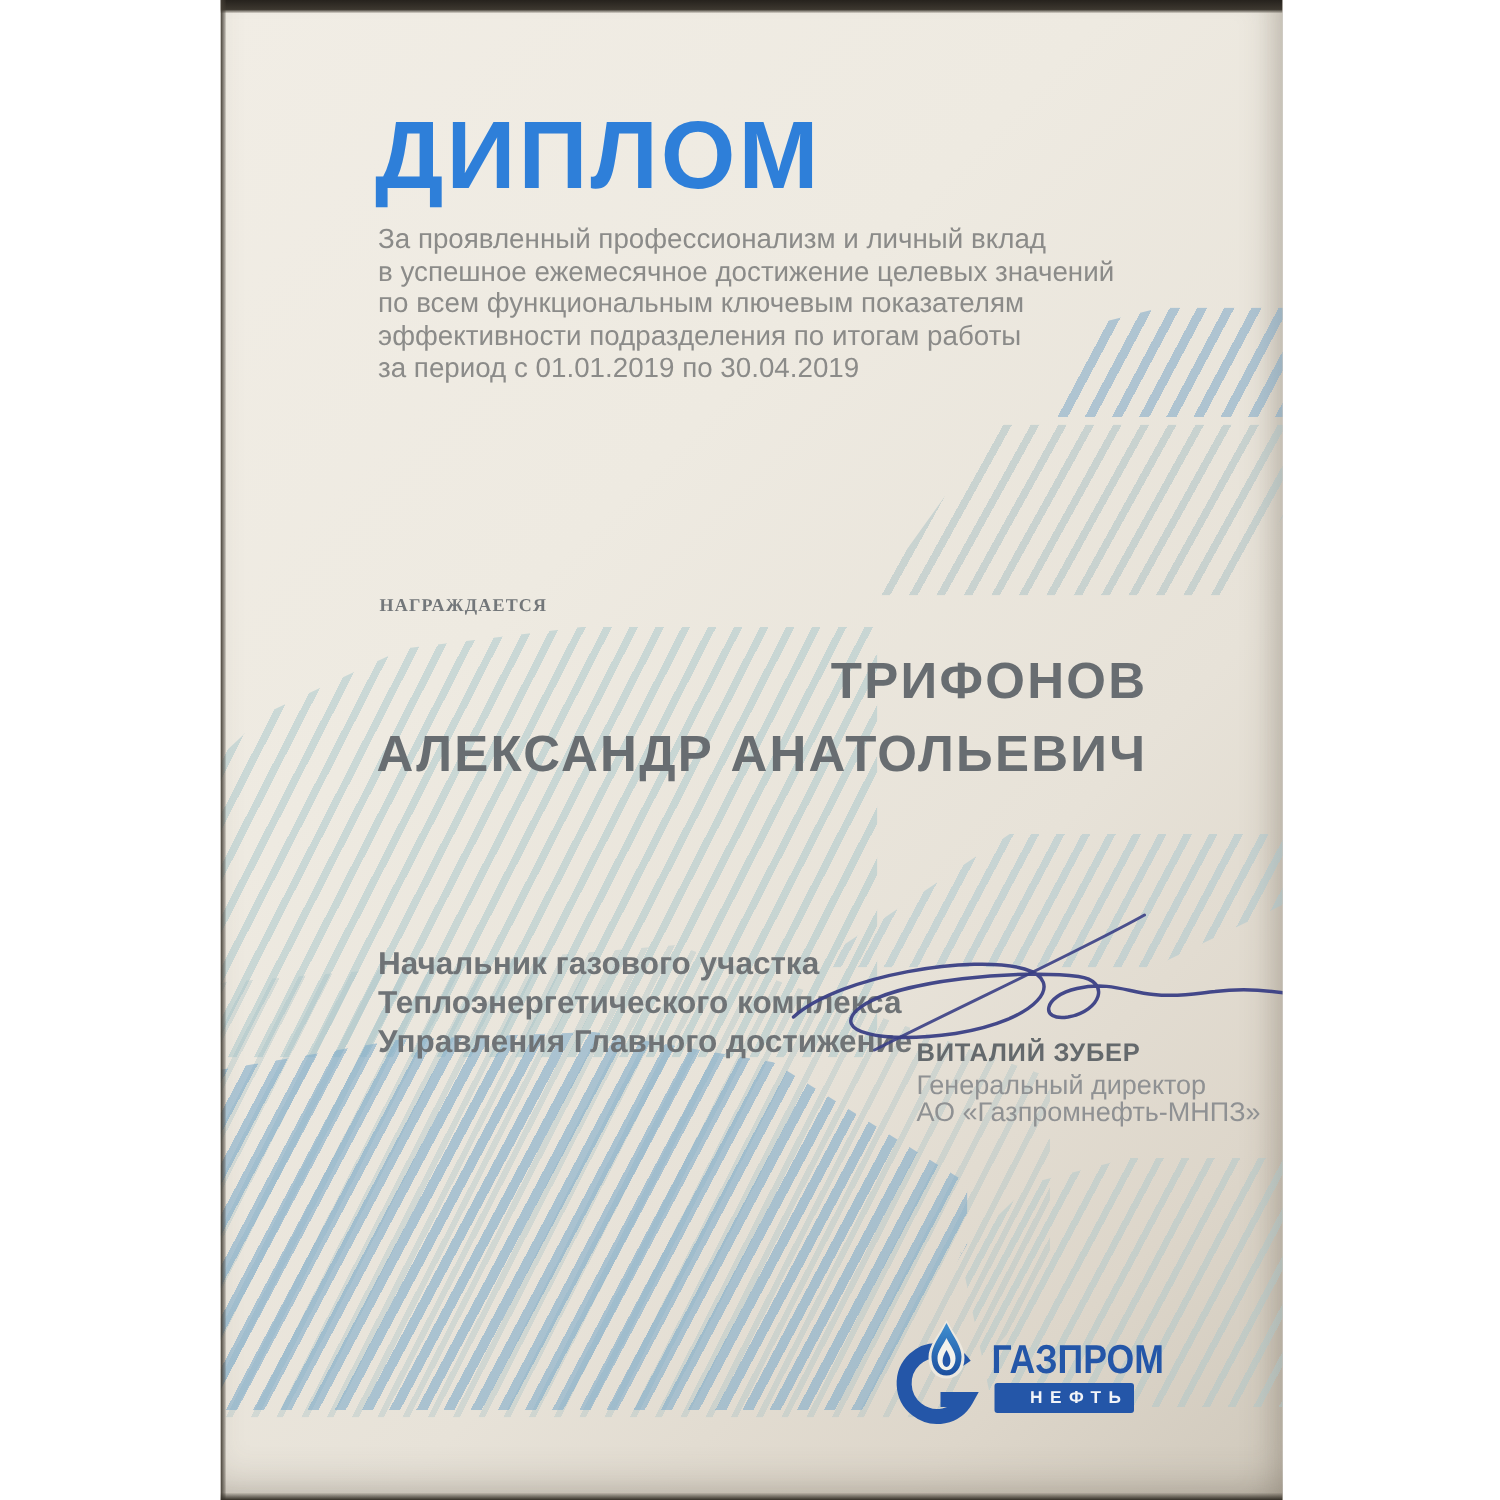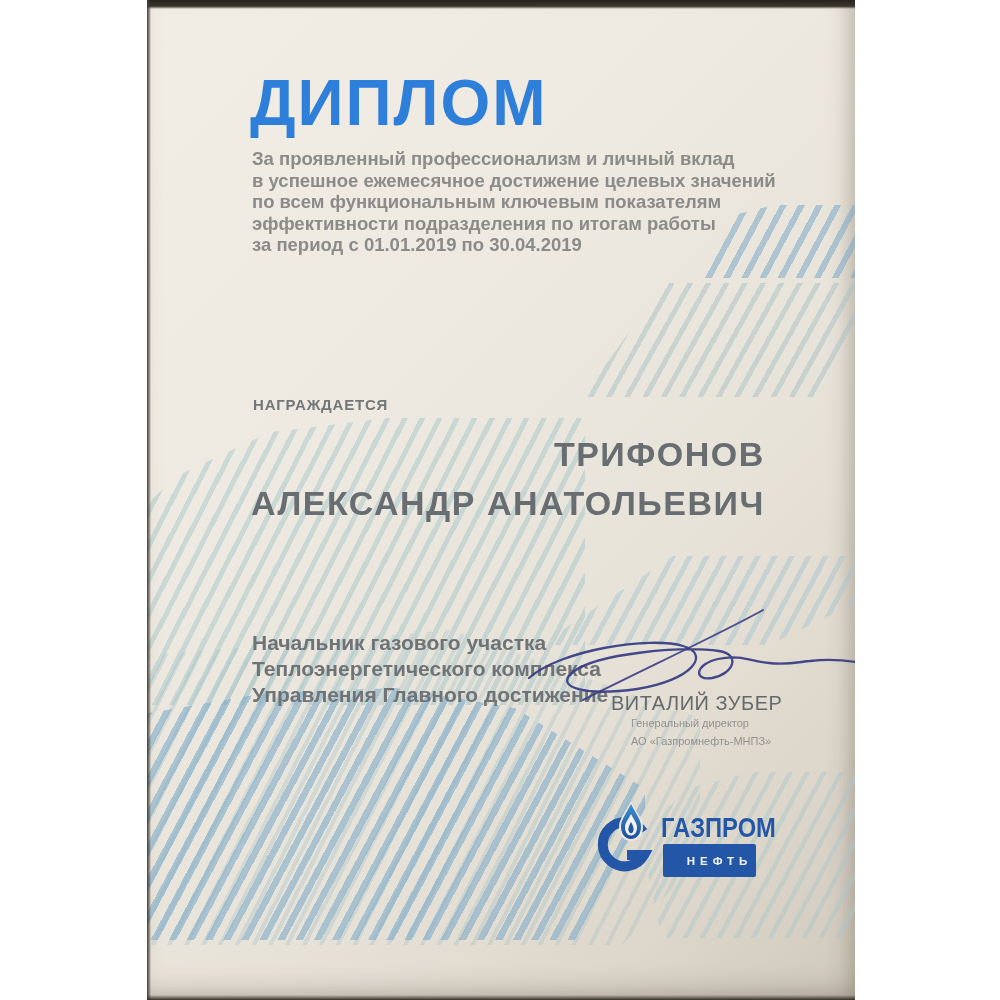--- a/index.html
+++ b/index.html
@@ -43,44 +43,44 @@
     background:repeating-linear-gradient(118deg,transparent 0 9.5px,rgba(128,172,202,.60) 9.5px 16px);
     clip-path:polygon(0 10%,24% 2%,50% 0,74% 8%,100% 40%,100% 56%,87% 100%,0 100%);}
   .band-f{left:493px;top:772px;width:217px;height:166px;
     background:repeating-linear-gradient(118deg,transparent 0 10.5px,rgba(170,198,202,.45) 10.5px 15px);
     clip-path:polygon(0 38%,22% 10%,52% 0,100% 0,100% 100%,10% 100%);}
 
   
   .title{position:absolute;left:103px;top:66px;font-size:64px;font-weight:700;
     letter-spacing:2px;color:#2e7fd9;}
   .desc{position:absolute;left:105px;top:148px;font-size:18.5px;line-height:21.5px;
-    color:#8b8b89;font-weight:bold;}
+    color:#8b8b89;}
   .desc span{display:block;}
-  .award-label{position:absolute;left:106px;top:396px;font-size:15px;font-weight:700;
-    letter-spacing:.8px;color:#73777a;}
+  .award-label{position:absolute;left:106px;top:396px;font-size:12px;font-weight:700;
+    letter-spacing:.8px;color:#73777a;font-family:Liberation Serif, serif;}
   .awardee{position:absolute;left:104px;top:430px;font-size:34px;font-weight:700;
     letter-spacing:1.5px;line-height:49px;color:#686d71;text-align:right;}
   .awardee span{display:block;}
   .position{position:absolute;left:105px;top:594px;font-size:21px;font-weight:700;
     line-height:26px;color:#6f7376;margin-top:36px;}
   .position span{display:block;}
-  .signer-name{position:absolute;left:464px;top:692px;font-size:20px;font-weight:400;
+  .signer-name{position:absolute;left:464px;top:692px;font-size:17px;font-weight:700;
     letter-spacing:.5px;color:#64696c;}
-  .signer-role{position:absolute;left:464px;top:715px;font-size:11px;line-height:17.5px;
-    color:#8f9193;margin-left:20px;}
+  .signer-role{position:absolute;left:464px;top:715px;font-size:18px;line-height:17.5px;
+    color:#8f9193;}
   .signer-role span{display:block;}
 
   .signature{position:absolute;left:368px;top:600px;width:345px;height:120px;}
 
   
-  .logo{position:absolute;left:450px;top:802px;width:235px;height:76px;}
+  .logo{position:absolute;left:450px;top:880px;width:235px;height:76px;}
   .logo-mark{position:absolute;left:0;top:0;}
   .logo-brand{position:absolute;left:64px;top:11px;font-size:27px;font-weight:700;
     color:#2456a8;transform:scaleX(.88);transform-origin:left;letter-spacing:0;}
-  .logo-sub{position:absolute;left:66px;top:42px;width:93px;height:33px;background:#2456a8;
+  .logo-sub{position:absolute;left:66px;top:42px;width:93px;height:20px;background:#2456a8;
     border-radius:2px;color:#f2f4f8;font-size:11.5px;font-weight:700;letter-spacing:5px;
     display:flex;align-items:center;justify-content:center;padding-left:20px;box-sizing:border-box;}
 </style>
 </head>
 <body>
 
 <div class="photo">
 
   <div class="band band-a"></div>
   <div class="band band-b"></div>

